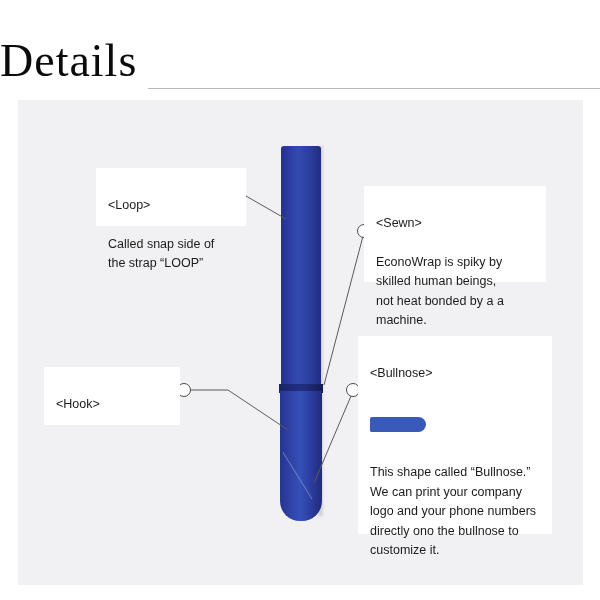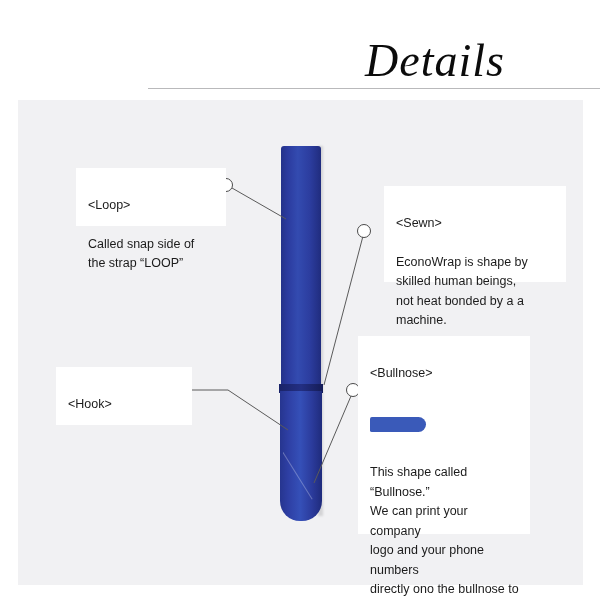--- a/index.html
+++ b/index.html
@@ -26,23 +26,22 @@
     left: 0;
     top: 34px;
     width: 600px;
     height: 56px;
   }
   .title-text {
     position: absolute;
     left: 0;
     top: 0;
     width: 505px;
-    text-align: right;
+    text-align: left;
     font-family: "Liberation Serif", "DejaVu Serif", serif;
-    font-style: italic;
     font-size: 46px;
     line-height: 54px;
     letter-spacing: 1px;
     color: #0b0b0b;
     font-weight: 400;
   }
   .title-rule {
     position: absolute;
     left: 148px;
     top: 54px;
@@ -156,41 +155,41 @@
     padding: 8px 11px 9px 12px;
     white-space: pre-line;
   }
   .callout .tag {
     display: block;
   }
   .callout .body {
     display: block;
   }
   #callout-loop {
-    left: 76px;
+    left: 96px;
     top: 168px;
     width: 150px;
     height: 58px;
   }
   #callout-sewn {
-    left: 384px;
+    left: 364px;
     top: 186px;
     width: 182px;
     height: 96px;
   }
   #callout-hook {
-    left: 56px;
+    left: 44px;
     top: 367px;
     width: 136px;
     height: 58px;
   }
   #callout-bullnose {
     left: 358px;
     top: 336px;
-    width: 172px;
+    width: 194px;
     height: 198px;
     padding: 8px 11px 9px 12px;
   }
   .swatch {
     display: block;
     width: 56px;
     height: 15px;
     margin: 14px 0 12px 0;
     background: #3a5ab9;
     border-radius: 2px 8px 8px 2px;
@@ -240,21 +239,21 @@
   </svg>
 
   <div class="callout" id="callout-loop">
     <span class="tag">&lt;Loop&gt;</span>
     <span class="body">Called snap side of
 the strap “LOOP”</span>
   </div>
 
   <div class="callout" id="callout-sewn">
     <span class="tag">&lt;Sewn&gt;</span>
-    <span class="body">EconoWrap is shape by
+    <span class="body">EconoWrap is spiky by
 skilled  human beings,
 not heat bonded by a a
 machine.</span>
   </div>
 
   <div class="callout" id="callout-hook">
     <span class="tag">&lt;Hook&gt;</span>
   </div>
 
   <div class="callout" id="callout-bullnose">

